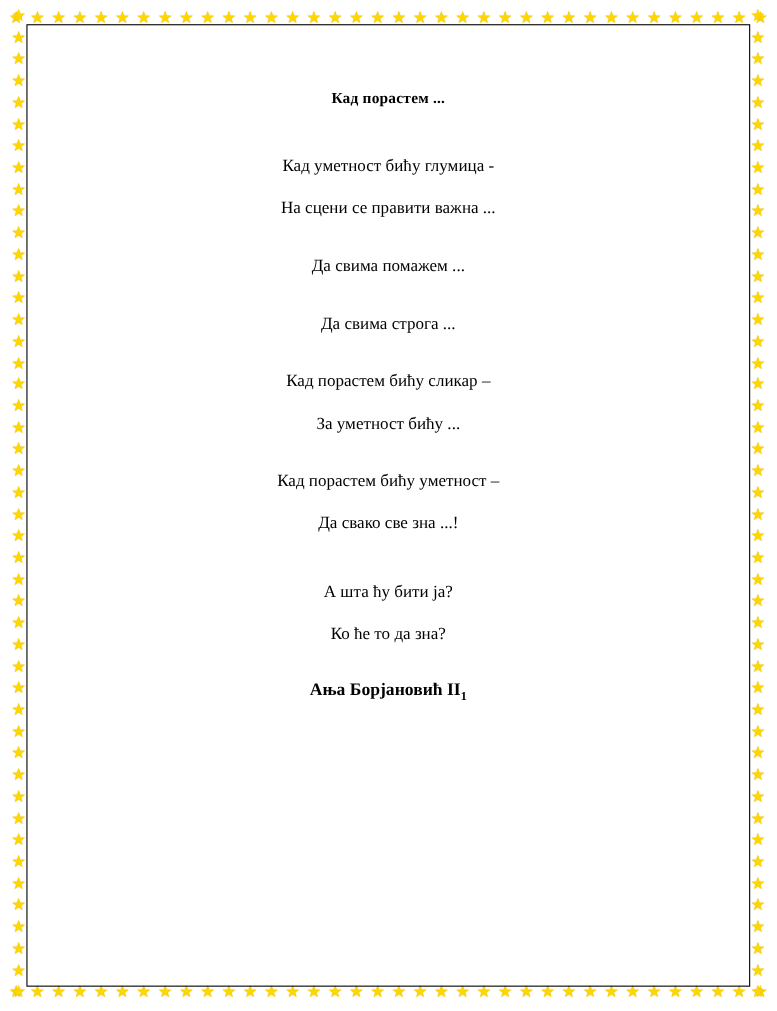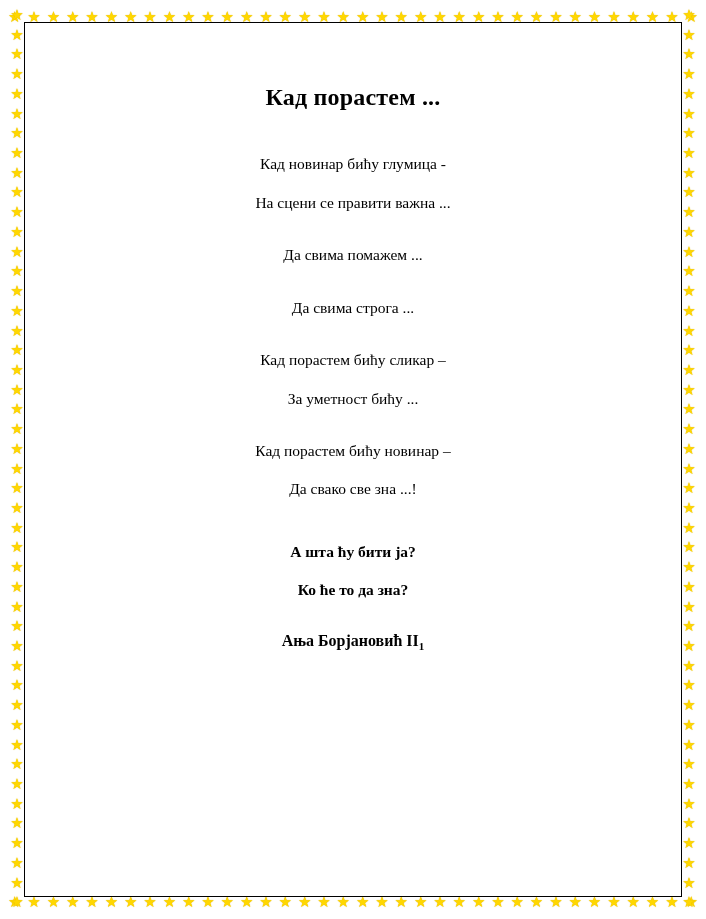--- a/index.html
+++ b/index.html
@@ -85,21 +85,21 @@
     left: 30px;
     top: 30px;
     right: 30px;
     bottom: 30px;
     box-sizing: border-box;
     padding: 38px 40px 0 40px;
     text-align: center;
   }
 
   .doc-title {
-    font-size: 24px;
+    font-size: 14px;
     font-weight: bold;
     letter-spacing: 0.2px;
     margin: 14px 0 0 0;
     line-height: 1.3;
   }
 
   .stanzas {
     margin-top: 40px;
   }
 
@@ -107,21 +107,21 @@
     margin-bottom: 30px;
   }
 
   .verse {
     font-size: 15.5px;
     line-height: 1.45;
     margin: 0 0 16px 0;
   }
   .verse:last-child { margin-bottom: 0; text-align: center; }
 
-  .stanza.closing { margin-top: 40px; font-weight: bold; }
+  .stanza.closing { margin-top: 40px; }
 
   .author {
     margin-top: 20px;
     font-size: 16px;
     font-weight: bold;
   }
   .author .subscript {
     font-size: 11px;
     vertical-align: sub;
   }
@@ -306,35 +306,35 @@
       </div>
   </div>
 
   <div class="inner-rule"></div>
 
   <div class="content">
     <h1 class="doc-title">Кад порастем ...</h1>
 
     <div class="stanzas">
         <div class="stanza">
-          <p class="verse">Кад новинар бићу глумица  -</p>
+          <p class="verse">Кад уметност бићу глумица  -</p>
           <p class="verse">На сцени се правити важна ...</p>
         </div>
         <div class="stanza">
           <p class="verse">Да свима помажем ...</p>
         </div>
         <div class="stanza">
           <p class="verse">Да свима строга ...</p>
         </div>
         <div class="stanza">
           <p class="verse">Кад порастем бићу сликар –</p>
           <p class="verse">За уметност бићу ...</p>
         </div>
         <div class="stanza">
-          <p class="verse">Кад порастем бићу новинар –</p>
+          <p class="verse">Кад порастем бићу уметност –</p>
           <p class="verse">Да свако све зна ...!</p>
         </div>
         <div class="stanza closing">
           <p class="verse">А шта ћу бити ја?</p>
           <p class="verse">Ко ће то да зна?</p>
         </div>
       </div>
 
     <div class="author">
       <span>Ања Борјановић II</span><span class="subscript">1</span>

